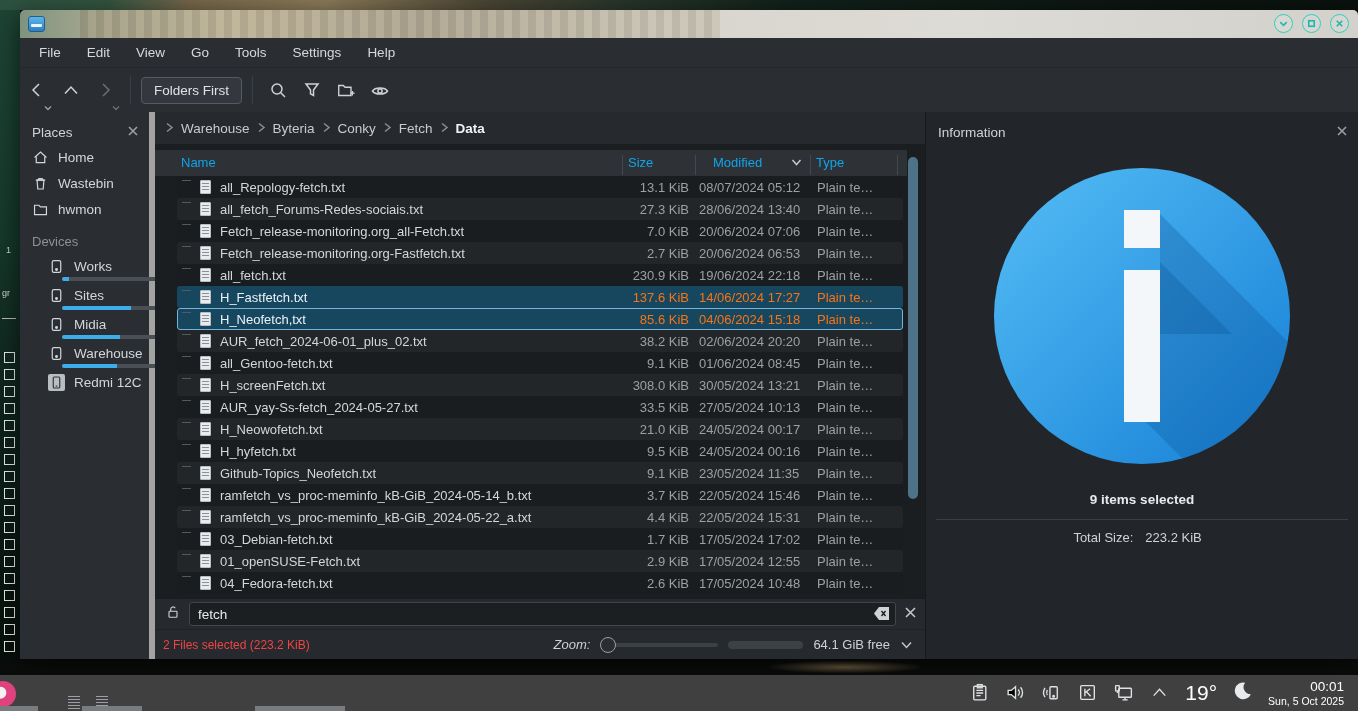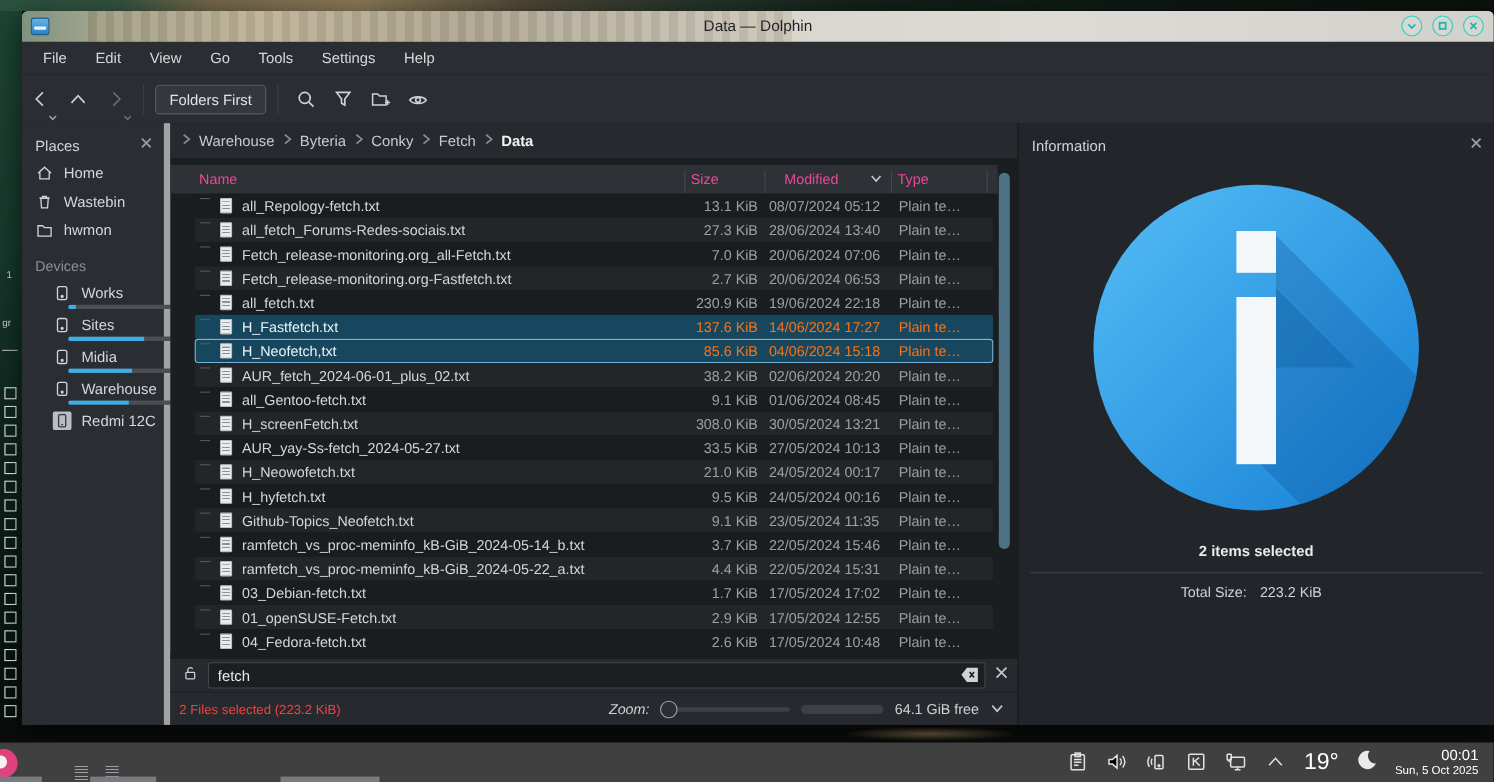--- a/index.html
+++ b/index.html
@@ -70,21 +70,21 @@
   .phone-box svg { stroke:#33373c !important; }
 
   
   .center { width:770px; display:flex; flex-direction:column; background:#1b1e20; position:relative; }
   .crumbbar { height:32px; background:#26292d; display:flex; align-items:center; padding-left:10px; gap:7px; }
   .crumb-sep svg { width:9px; height:11px; stroke:#8a8f94; stroke-width:1.5; fill:none; }
   .crumb-item { color:#c7cbcf; font-size:13.5px; }
   .crumb-item.current { color:#f0f2f4; font-weight:bold; }
   .crumb-gap { height:6px; background:#1b1e20; }
 
-  .colheader { position:relative; height:26px; background:#2e3237; color:#ec4899; font-size:13px; width:752px; }
+  .colheader { position:relative; height:26px; background:#2e3237; color:#0ea5e9; font-size:13px; width:752px; }
   .colheader span { position:absolute; top:5px; }
   .ch-name { left:26px; } .ch-size { left:473px; } .ch-mod { left:558px; } .ch-type { left:661px; }
   .ch-sort { position:absolute; left:636px; top:8px; }
   .ch-sort svg { width:11px; height:9px; stroke:#c3c7cb; stroke-width:1.5; fill:none; }
   .ch-div { position:absolute; top:3px; width:1px; height:20px; background:#43484e; }
 
   .rows { position:relative; }
   .frow { position:relative; margin-left:22px; width:726px; height:22px; background:#1a1d1f; border:1px solid transparent; border-radius:3px; }
   .frow.alt { background:#232628; }
   .frow.sel { background:#17475f; }
@@ -187,21 +187,20 @@
       </div>
   </div>
   <div class="desk-bottom">
       <div class="blob"></div>
     </div>
 
   <div class="win">
 
     <div class="titlebar">
       <div class="app-icon"></div>
-      <div class="title-text">Data — Dolphin</div>
       <div class="win-controls">
         <span class="wc">
             <svg viewBox="0 0 12 12">
               <path d="M2.5 4.5 L6 8 L9.5 4.5"></path>
             </svg>
           </span>
         <span class="wc">
             <svg viewBox="0 0 12 12">
               <rect x="3" y="3" width="6" height="6"></rect>
             </svg>
@@ -638,21 +637,21 @@
               </defs>
               <circle cx="150" cy="150" r="148" fill="url(#ig)"></circle>
               <g clip-path="url(#ic)">
                 <path d="M168 48 L300 180 L300 300 L198 300 L132 234 L168 234 Z" fill="#0a4e8e" opacity="0.28"></path>
                 <path d="M168 96 L240 168 L168 168 Z" fill="#0a4e8e" opacity="0.28"></path>
               </g>
               <rect x="132" y="44" width="36" height="38" fill="#f4f7f9"></rect>
               <rect x="132" y="104" width="36" height="152" fill="#f4f7f9"></rect>
             </svg>
           </div>
-          <div class="info-caption">2 items selected</div>
+          <div class="info-caption">9 items selected</div>
           <div class="info-div"></div>
           <div class="info-total">
             <span class="tl">Total Size:</span>
             <span class="tv">223.2 KiB</span>
           </div>
         </div>
       </div>
 
     </div>
   </div>

